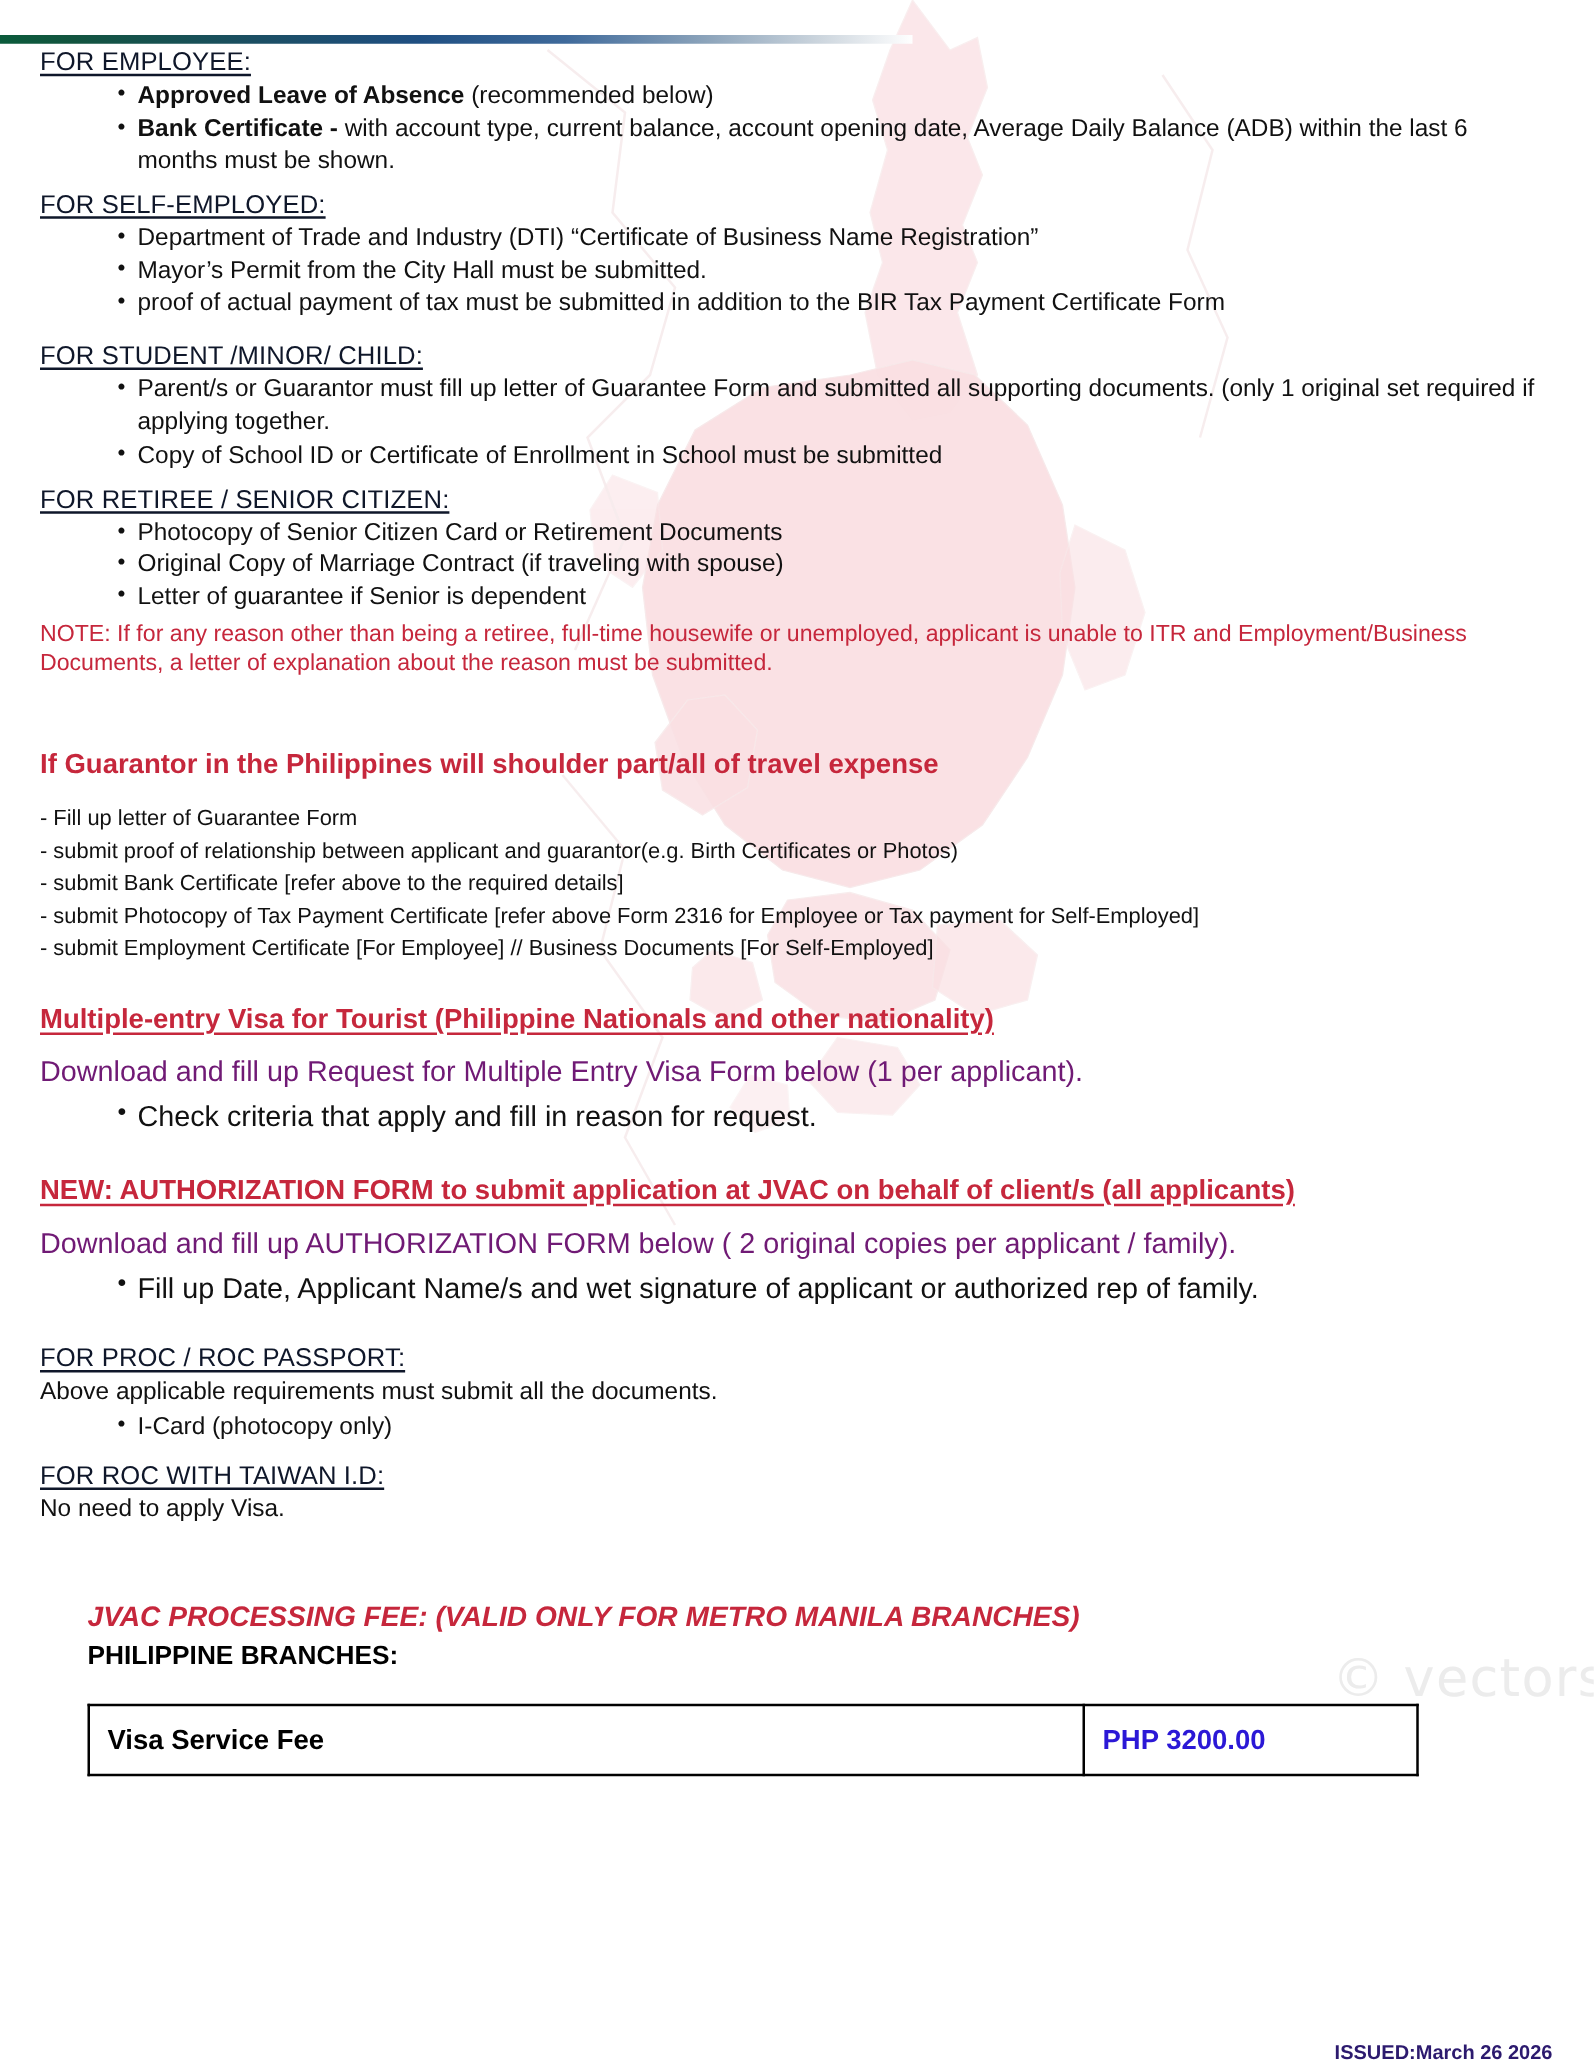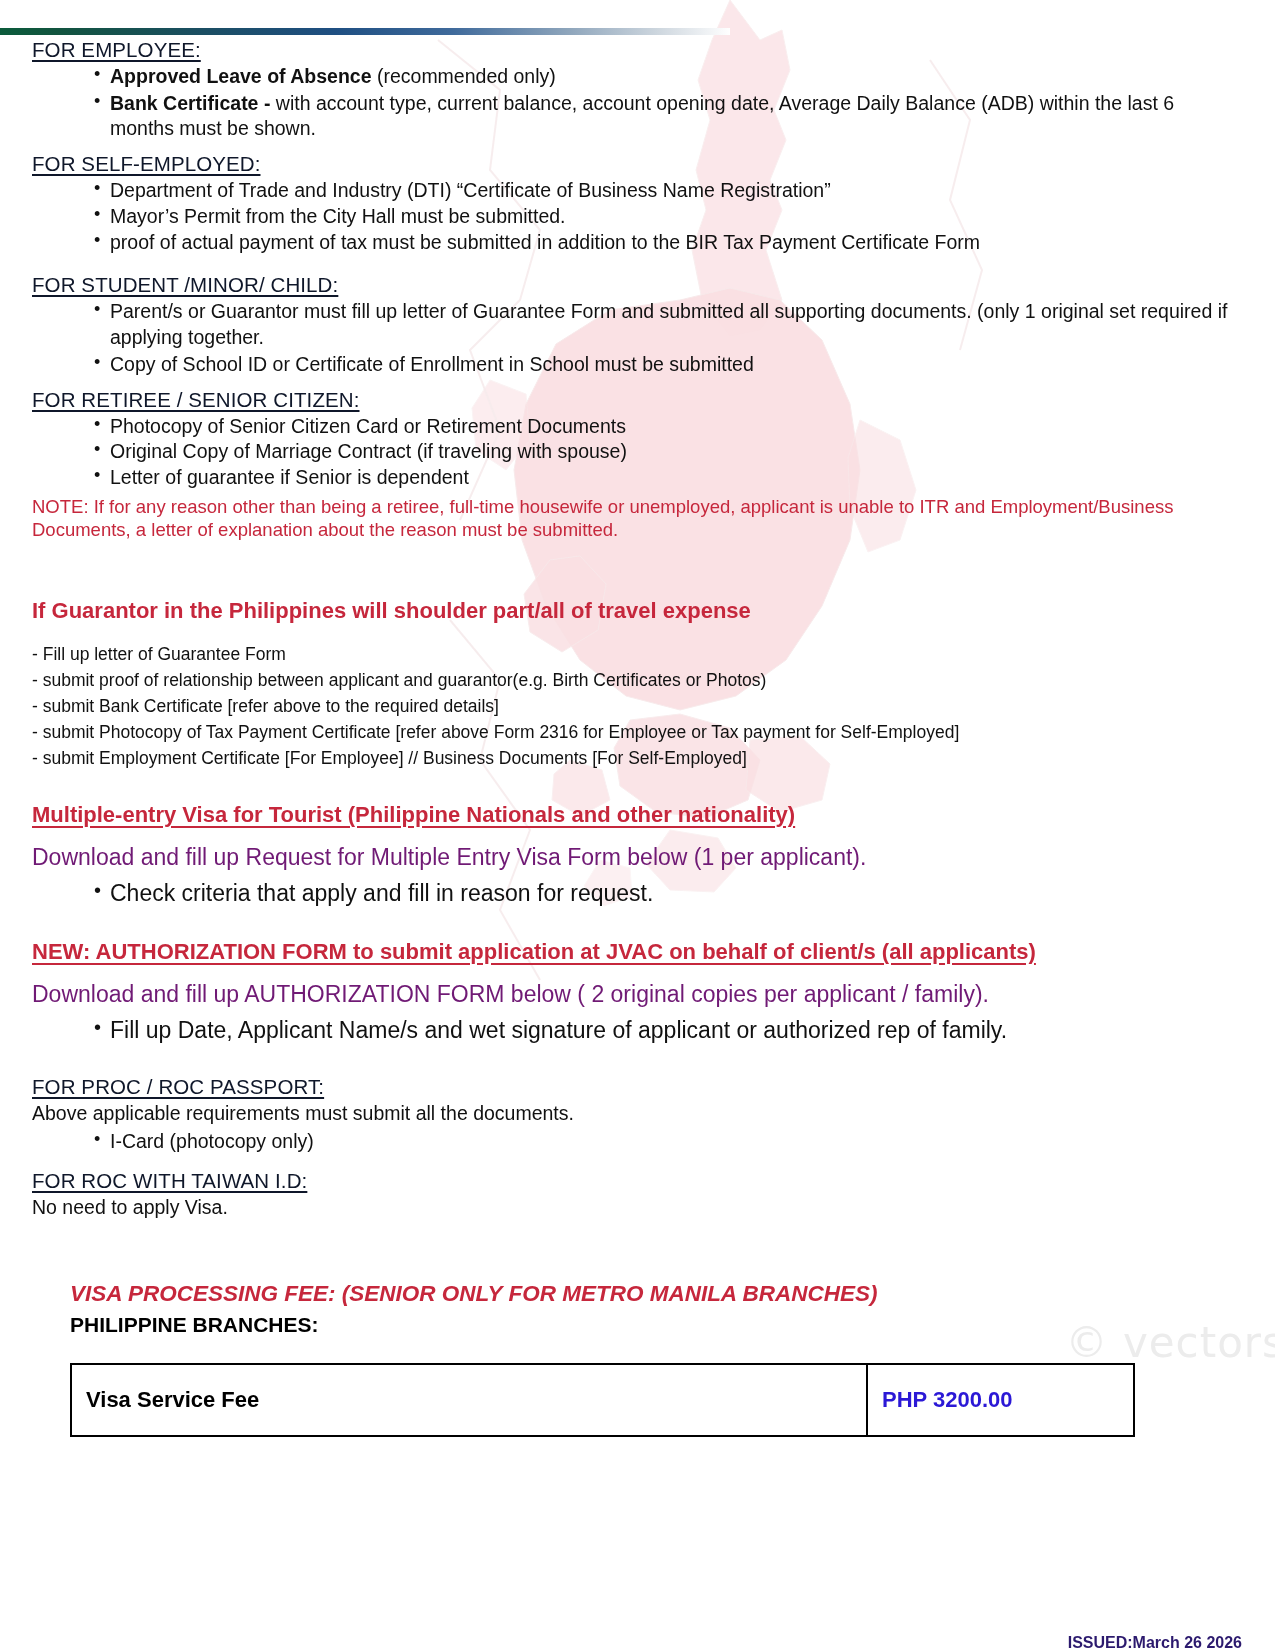--- a/index.html
+++ b/index.html
@@ -189,21 +189,21 @@
     border-collapse: collapse;
     width: 1065px;
     margin: 26px 0 0 38px;
     table-layout: fixed;
   }
   table.fee-table td {
     border: 2.5px solid #000;
     padding: 12px 14px;
     font-size: 22px;
     font-weight: bold;
-    height: 72px;
+    height: 56px;
     vertical-align: middle;
     margin-left: 16px;
   }
   td.fee-label { color: #000; width: 796px; }
   td.fee-value { color: #2b18d6; }
 
   .issued {
     position: absolute;
     right: 33px;
     top: 1634px;
@@ -258,21 +258,21 @@
 <div id="content">
 
   <div class="sp38"></div>
 
   
   <div class="sec-blue-wrap">
     <h2 class="sec-blue">FOR EMPLOYEE:</h2>
   </div>
   <ul class="bullets">
     <li>
-      <b>Approved Leave of Absence</b><span> (recommended only)</span>
+      <b>Approved Leave of Absence</b><span> (recommended below)</span>
     </li>
     <li>
       <b>Bank Certificate -</b><span> with account type, current balance, account opening date, Average Daily Balance (ADB) within the last 6 months must be shown.</span>
     </li>
   </ul>
 
   <div class="sp6"></div>
 
   
   <div class="sec-blue-wrap">
@@ -367,21 +367,21 @@
   
   <div class="sec-blue-wrap">
     <h2 class="sec-blue">FOR ROC WITH TAIWAN I.D:</h2>
   </div>
   <p class="plain">No need to apply Visa.</p>
 
   <div class="sp38"></div>
   <div class="sp22"></div>
 
   
-  <p class="fee-title">VISA PROCESSING FEE: (SENIOR ONLY FOR METRO MANILA BRANCHES)</p>
+  <p class="fee-title">JVAC PROCESSING FEE: (VALID ONLY FOR METRO MANILA BRANCHES)</p>
   <p class="passport-label">PHILIPPINE BRANCHES:</p>
 
   <table class="fee-table">
     <tbody>
       <tr>
         <td class="fee-label">Visa Service Fee</td>
         <td class="fee-value">PHP 3200.00</td>
       </tr>
     </tbody>
   </table>

